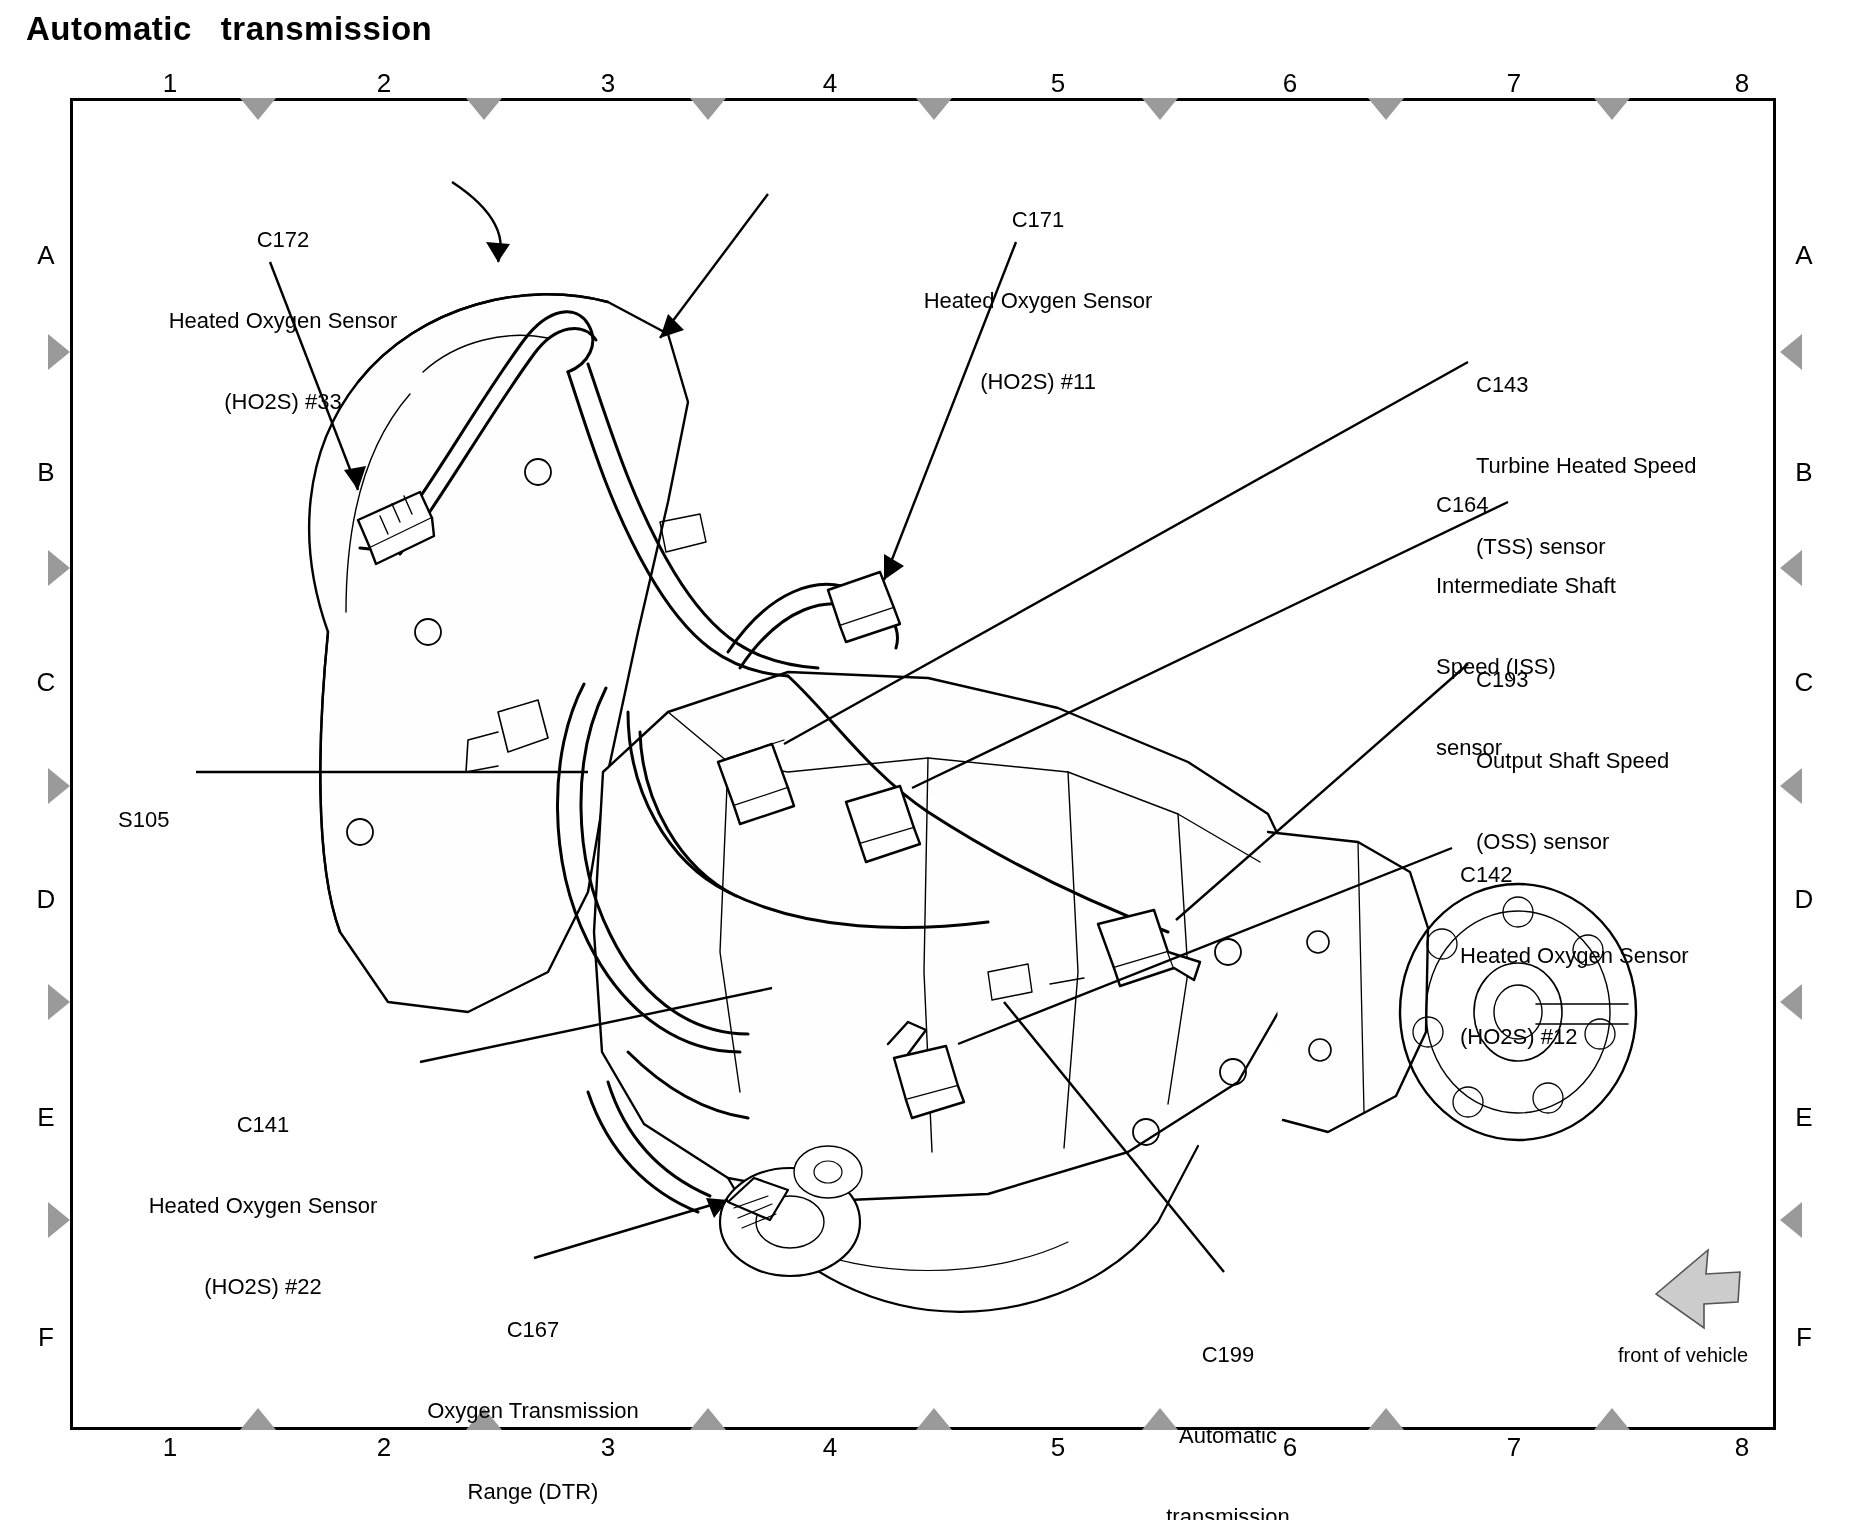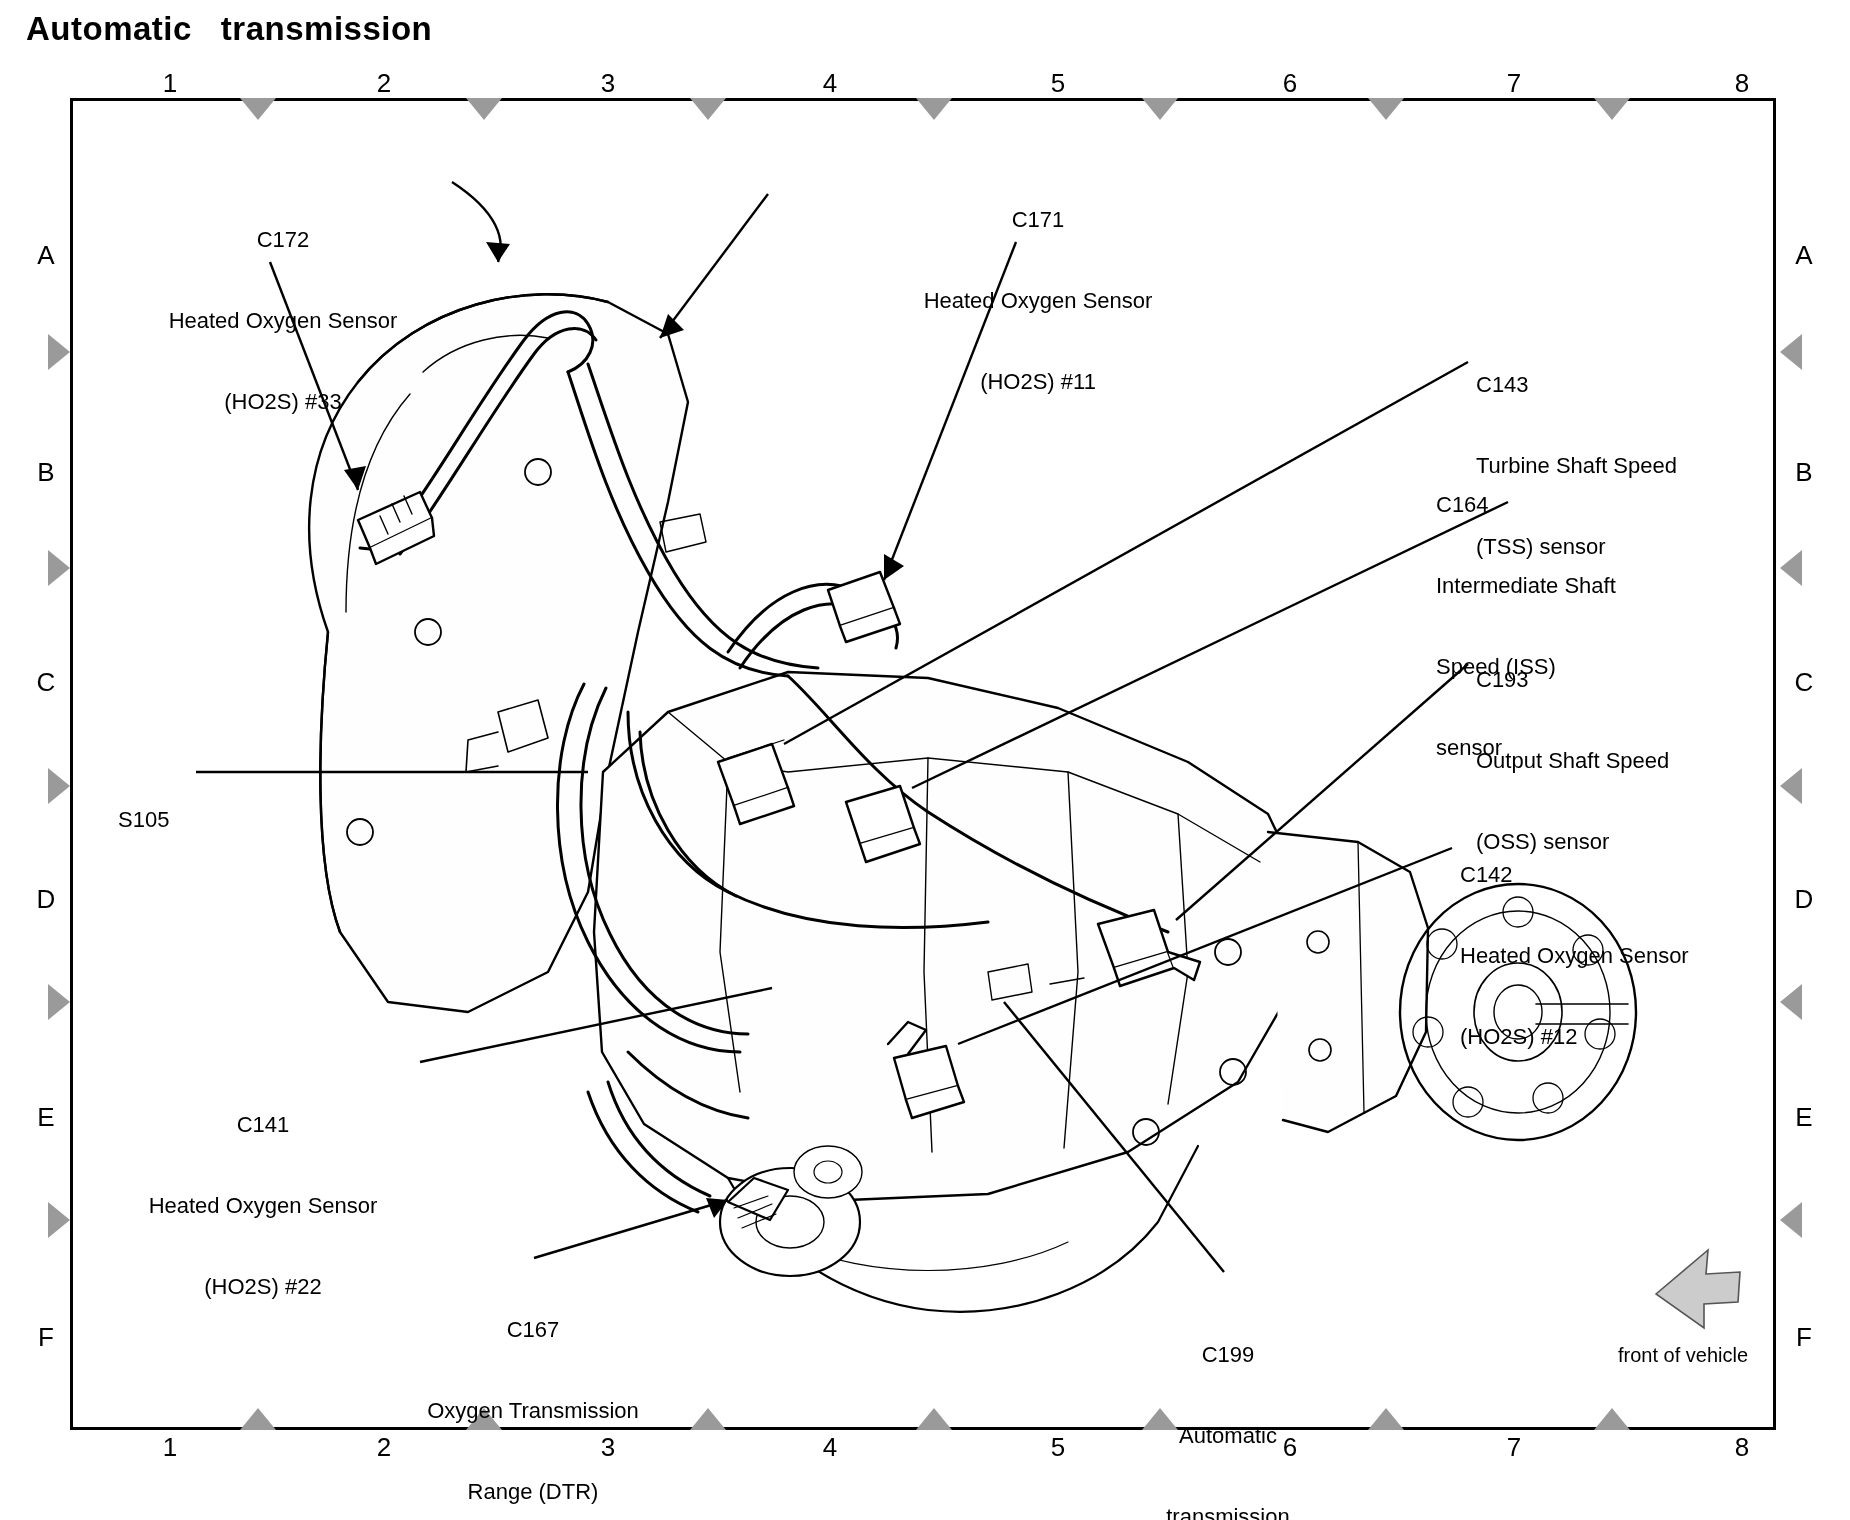--- a/index.html
+++ b/index.html
@@ -337,21 +337,21 @@
 
 
   <div class="callout center" style="left:860px; top:80px; width:300px;">
     <div>C171</div>
     <div>Heated Oxygen Sensor</div>
     <div>(HO2S) #11</div>
   </div>
 
   <div class="callout left" style="left:1448px; top:245px; width:300px;">
     <div>C143</div>
-    <div>Turbine Shaft Speed</div>
+    <div>Turbine Heated Speed</div>
     <div>(TSS) sensor</div>
   </div>
 
   <div class="callout left" style="left:1408px; top:365px; width:265px;">
     <div>C164</div>
     <div>Intermediate Shaft</div>
     <div>Speed (ISS)</div>
     <div>sensor</div>
   </div>
 

